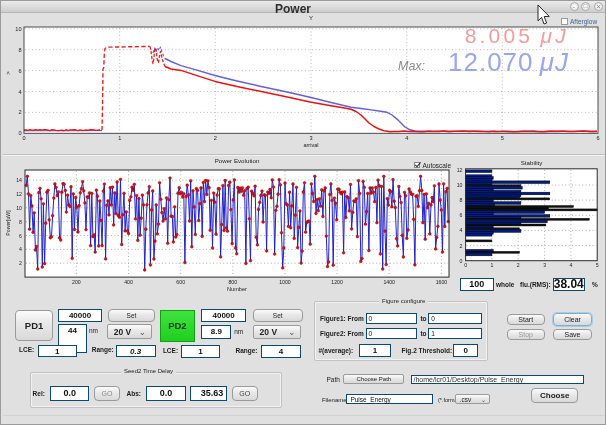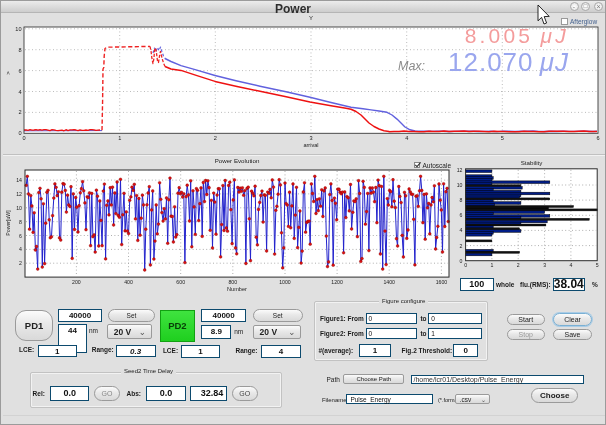--- a/index.html
+++ b/index.html
@@ -1,18 +1,18 @@
 <!DOCTYPE html>
 <html><head><meta charset="utf-8"><style>
 html,body{margin:0;padding:0;}
 body{width:606px;height:425px;position:relative;background:#e0e0e0;font-family:"Liberation Sans",sans-serif;overflow:hidden;box-sizing:border-box;border:1px solid #9b9b9b;}
 *{box-sizing:border-box;}
 .abs{position:absolute;}
 .edit{position:absolute;background:#fff;border:1px solid #0c4a6e;color:#101010;font-weight:bold;font-size:8px;text-align:center;line-height:11px;}
-.btn{position:absolute;background:linear-gradient(#fbfbfb,#e8e8e8 45%,#d9d9d9);border:1px solid #9a9a9a;border-radius:11px;color:#222;text-align:center;}
+.btn{position:absolute;background:linear-gradient(#fbfbfb,#e8e8e8 45%,#d9d9d9);border:1px solid #9a9a9a;border-radius:4px;color:#222;text-align:center;}
 .lbl{position:absolute;color:#1a1a1a;font-size:6.5px;}
 .panel{position:absolute;border:1px solid #c2c2c2;border-radius:2px;box-shadow:inset 0 0 0 1px #f2f2f2;}
 </style></head><body>
 <div class="abs" style="left:0;top:0;width:604px;height:12px;background:linear-gradient(#ececec,#cdcdcd);border-bottom:1px solid #b5b5b5;"></div>
 <div class="abs" style="left:0;top:1px;width:584px;text-align:center;font-weight:bold;font-size:12px;color:#2e2e2e;">Power</div>
 
 <div class="abs" style="left:568.5px;top:0.5px;width:9px;height:9px;border-radius:50%;background:radial-gradient(#fdfdfd,#e0e0e0);border:1px solid #aaa;color:#777;font-size:7px;line-height:7px;text-align:center;">-</div>
 <div class="abs" style="left:580px;top:0.5px;width:9px;height:9px;border-radius:50%;background:radial-gradient(#fdfdfd,#e0e0e0);border:1px solid #aaa;color:#777;font-size:6px;line-height:7px;text-align:center;">□</div>
 <div class="abs" style="left:593px;top:0.5px;width:9px;height:9px;border-radius:50%;background:radial-gradient(#fdfdfd,#e0e0e0);border:1px solid #aaa;color:#777;font-size:7px;line-height:8px;text-align:center;">×</div>
 
@@ -564,21 +564,21 @@
 <div class="lbl" style="left:234.5px;top:346px;font-weight:bold;">Range:</div>
 <div class="edit" style="left:259.6px;top:344px;width:40.9px;height:12.5px;">4</div>
 
 <div class="panel" style="left:28.5px;top:370.5px;width:252.3px;height:36.2px;"></div>
 <div class="abs" style="left:120px;top:367px;background:#e0e0e0;padding:0 3px;font-size:6px;color:#222;">Seed2 Time Delay</div>
 <div class="lbl" style="left:31.6px;top:388.5px;font-weight:bold;">Rel:</div>
 <div class="edit" style="left:49px;top:384.9px;width:39.4px;height:15.3px;font-size:9px;line-height:13.5px;">0.0</div>
 <div class="btn" style="left:92.8px;top:384.9px;width:26.2px;height:15.3px;font-size:7px;line-height:13.5px;color:#888;">GO</div>
 <div class="lbl" style="left:125.6px;top:388.5px;font-weight:bold;">Abs:</div>
 <div class="edit" style="left:145.2px;top:384.9px;width:39.4px;height:15.3px;font-size:9px;line-height:13.5px;">0.0</div>
-<div class="edit" style="left:189px;top:384.9px;width:37.2px;height:15.3px;font-size:9px;line-height:13.5px;text-align:right;padding-right:3px;">32.84</div>
+<div class="edit" style="left:189px;top:384.9px;width:37.2px;height:15.3px;font-size:9px;line-height:13.5px;text-align:right;padding-right:3px;">35.63</div>
 <div class="btn" style="left:230.5px;top:384.9px;width:26.3px;height:15.3px;font-size:7px;line-height:13.5px;color:#444;">GO</div>
 
 <div class="panel" style="left:312.8px;top:300px;width:174px;height:60.3px;"></div>
 <div class="abs" style="left:378px;top:296.5px;background:#e0e0e0;padding:0 3px;font-size:6px;color:#222;">Figure configure</div>
 <div class="lbl" style="left:319.1px;top:313.5px;font-weight:bold;">Figure1: From</div>
 <div class="edit" style="left:364.6px;top:311.7px;width:51.7px;height:10.9px;font-weight:normal;font-size:6.5px;text-align:left;padding-left:2px;line-height:9px;">0</div>
 <div class="lbl" style="left:419.4px;top:313.5px;font-weight:bold;">to</div>
 <div class="edit" style="left:427.3px;top:311.7px;width:53.3px;height:10.9px;font-weight:normal;font-size:6.5px;text-align:left;padding-left:2px;line-height:9px;">0</div>
 <div class="lbl" style="left:319.1px;top:329px;font-weight:bold;">Figure2: From</div>
 <div class="edit" style="left:364.6px;top:327.3px;width:51.7px;height:10.9px;font-weight:normal;font-size:6.5px;text-align:left;padding-left:2px;line-height:9px;">0</div>

